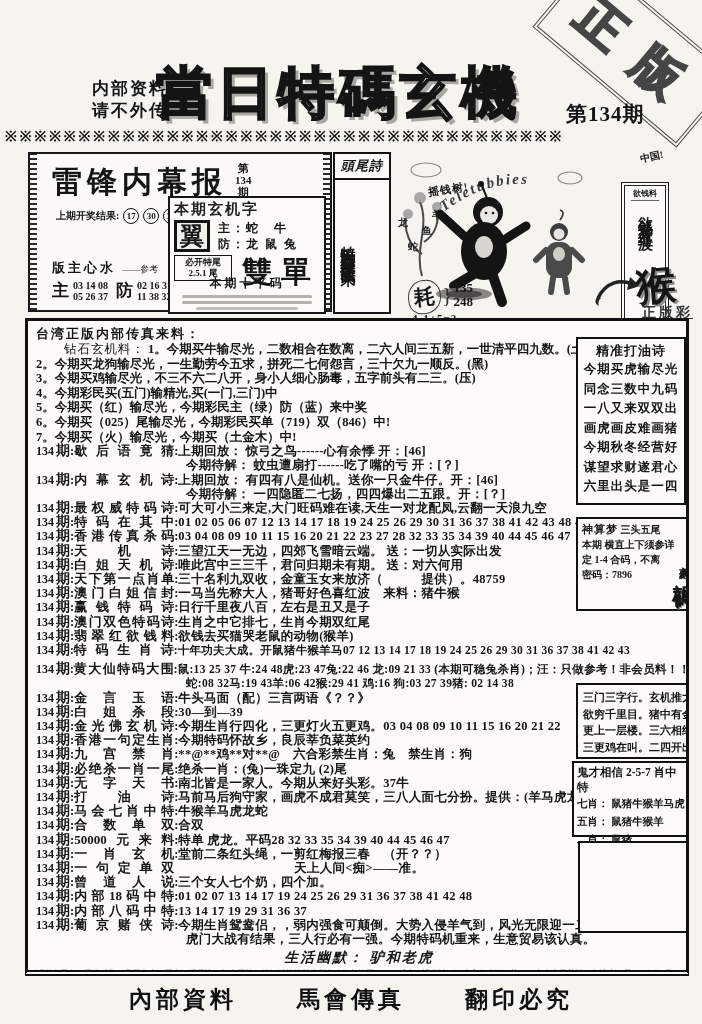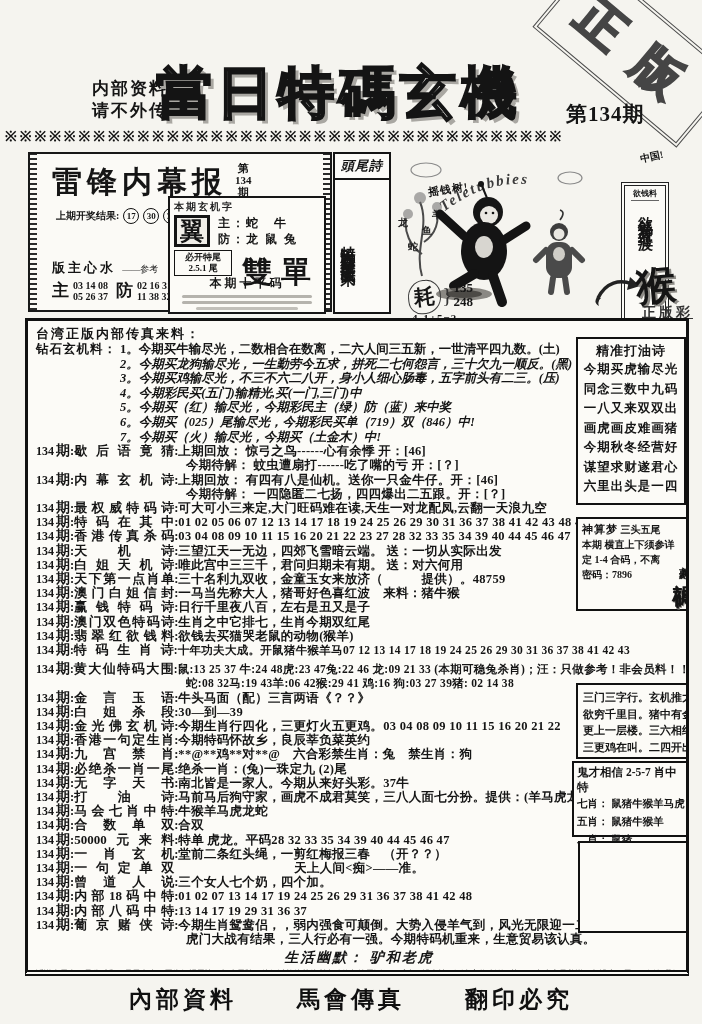--- a/index.html
+++ b/index.html
@@ -31,21 +31,21 @@
   .lf-plus{font-size:11px;}
   .lf-bottom{position:absolute;left:22px;bottom:8px;width:150px;}
   .bt-label{font-size:13px;font-weight:900;letter-spacing:3px;}
   .bt-label small{font-size:9px;letter-spacing:0;font-weight:normal;}
   .bt-row{display:flex;align-items:center;font-size:10px;font-weight:bold;margin-top:2px;}
   .bt-big{font-size:17px;font-weight:900;margin-right:4px;}
   .bt-nums div{line-height:11px;}
 
   
   .xuanji{position:absolute;left:168px;top:196px;width:158px;height:118px;border:2px solid #161616;background:#fcfbf7;z-index:3;padding:2px 4px;}
-  .xj-header{font-size:10px;font-weight:900;letter-spacing:2px;color:#222;}
+  .xj-header{font-size:15px;font-weight:900;letter-spacing:2px;color:#222;}
   .xj-row{display:flex;margin-top:1px;}
   .xj-char{width:36px;height:32px;border:3px solid #141414;display:flex;align-items:center;justify-content:center;
           font-size:24px;font-weight:900;background:#f1efe9;}
   .xj-zf{font-size:12px;font-weight:900;line-height:16px;margin-left:8px;letter-spacing:2px;white-space:nowrap;}
   .xj-tail{border:1.5px solid #141414;width:58px;text-align:center;font-size:9px;font-weight:bold;margin-top:3px;padding:1px 0;line-height:11px;}
   .xj-big{position:absolute;right:4px;top:54px;font-size:30px;font-weight:900;letter-spacing:9px;white-space:nowrap;}
   .xj-ping{position:absolute;left:4px;bottom:2px;width:146px;text-align:center;}
   .xj-ping-title{font-size:12px;font-weight:900;letter-spacing:3px;}
   .smudge{height:3px;background:#b5b3ad;border-radius:2px;margin:3px 8px 0 8px;}
   .smudge.short{margin:3px 22px 0 22px;background:#c2c0ba;}
@@ -74,22 +74,22 @@
   .yq-text{writing-mode:vertical-rl;font-size:15px;font-weight:900;letter-spacing:4px;margin-top:3px;}
   .monkey-arrow{position:absolute;left:594px;top:270px;}
   .monkey{position:absolute;left:636px;top:258px;font-size:40px;font-weight:900;transform:rotate(-5deg);text-shadow:2px 2px 0 #8d8b86;}
   .monkey-caption{position:absolute;left:642px;top:304px;font-size:14px;font-weight:bold;letter-spacing:3px;color:#333;text-decoration:underline;}
 
   
   .mainbox{position:absolute;left:25px;top:318px;width:664px;height:658px;border:3px solid #111;
            border-bottom:6px double #111;background:#fcfbf7;padding:5px 4px 15px 8px;overflow:hidden;}
   .intro{font-size:13px;font-weight:900;letter-spacing:2px;line-height:16px;}
   .zs-row{font-size:12.5px;font-weight:bold;line-height:14.6px;white-space:nowrap;}
-  .zs-label{display:inline-block;width:84px;font-weight:700;letter-spacing:1px;}
-  .zs-indent{margin-left:84px;font-style:italic;}
+  .zs-label{display:inline-block;width:84px;font-weight:400;letter-spacing:1px;margin-left:28px;}
+  .zs-indent{}
   .mline{font-size:12.5px;font-weight:bold;line-height:14.2px;white-space:nowrap;}
   .mline.gap{margin-top:5px;}
   .mline.small{font-size:11.5px;}
   .mno{font-size:12px;font-weight:bold;}
   .mqi{font-size:14px;font-weight:900;margin-left:2px;}
   .mlabel{display:inline-block;width:100px;text-align:justify;text-align-last:justify;font-size:13px;font-weight:900;vertical-align:bottom;}
   .mtext{letter-spacing:0.3px;}
   .mcenter{margin-left:120px;}
   .mcont{margin-left:150px;}
   .humor-title{text-align:center;font-size:14px;font-weight:900;letter-spacing:2px;margin-top:3px;font-style:italic;}

